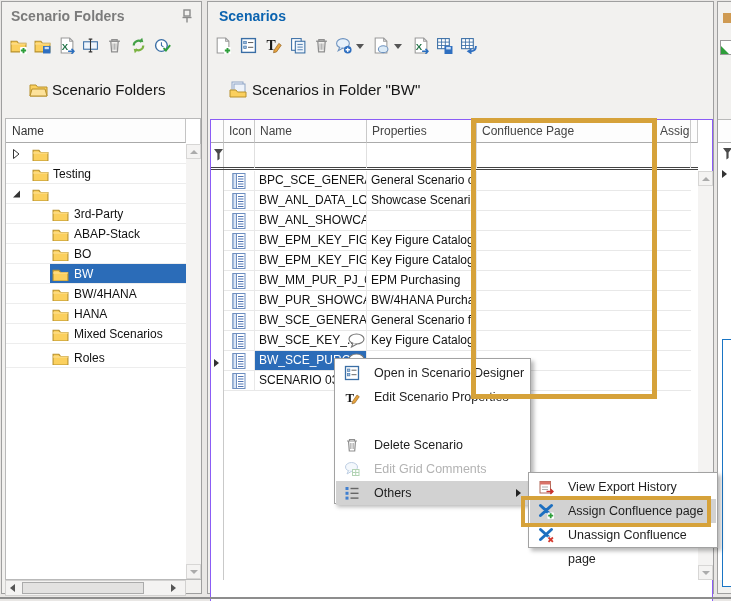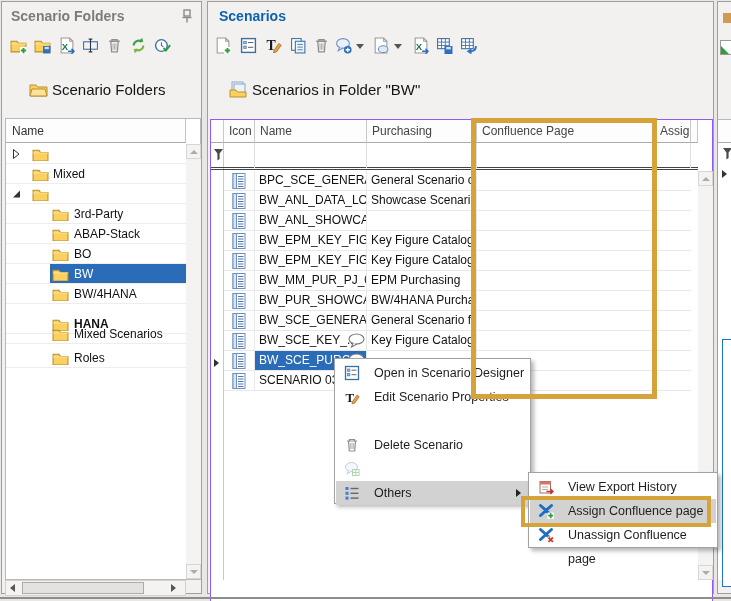--- a/index.html
+++ b/index.html
@@ -175,21 +175,21 @@
             <svg class="folder" style="left:26px" viewBox="0 0 16 14">
               <path d="M1 4h5.5l1.5 2H15v8H1z" fill="#fbd05e" stroke="#b8912c"></path>
               <path d="M1 6.5h14" stroke="#fde29a"></path>
             </svg>
           </div>
           <div class="tree-row" style="top: 45px;">
             <svg class="folder" style="left:26px" viewBox="0 0 16 14">
               <path d="M1 4h5.5l1.5 2H15v8H1z" fill="#fbd05e" stroke="#b8912c"></path>
               <path d="M1 6.5h14" stroke="#fde29a"></path>
             </svg>
-            <span class="lbl" style="left:47px">Mixed</span>
+            <span class="lbl" style="left:47px">Testing</span>
           </div>
           <div class="tree-row" style="top: 65px;">
             <svg class="tri" style="left:6px" width="9" height="10" viewBox="0 0 9 10">
               <path d="M8 1.5V8.5H1z" fill="#333"></path>
             </svg>
             <svg class="folder" style="left:26px" viewBox="0 0 16 14">
               <path d="M1 4h5.5l1.5 2H15v8H1z" fill="#fbd05e" stroke="#b8912c"></path>
               <path d="M1 6.5h14" stroke="#fde29a"></path>
             </svg>
           </div>
@@ -222,21 +222,21 @@
             </svg>
             <span class="lbl" style="left:68px">BW</span>
           </div>
           <div class="tree-row" style="top: 165px;">
             <svg class="folder" style="left:46px" viewBox="0 0 16 14">
               <path d="M1 4h5.5l1.5 2H15v8H1z" fill="#fbd05e" stroke="#b8912c"></path>
               <path d="M1 6.5h14" stroke="#fde29a"></path>
             </svg>
             <span class="lbl" style="left:68px">BW/4HANA</span>
           </div>
-          <div class="tree-row" style="top: 195px; font-weight: bold;">
+          <div class="tree-row" style="top: 185px;">
             <svg class="folder" style="left:46px" viewBox="0 0 16 14">
               <path d="M1 4h5.5l1.5 2H15v8H1z" fill="#fbd05e" stroke="#b8912c"></path>
               <path d="M1 6.5h14" stroke="#fde29a"></path>
             </svg>
             <span class="lbl" style="left:68px">HANA</span>
           </div>
           <div class="tree-row" style="top: 205px;">
             <svg class="folder" style="left:46px" viewBox="0 0 16 14">
               <path d="M1 4h5.5l1.5 2H15v8H1z" fill="#fbd05e" stroke="#b8912c"></path>
               <path d="M1 6.5h14" stroke="#fde29a"></path>
@@ -343,21 +343,21 @@
     <div id="table">
       <div class="gutter"></div>
       <svg class="filter-funnel" style="left:2px; top:28px;" viewBox="0 0 11 13">
         <path d="M1 1h9l-3.4 4.4V11l-2.2 1.6V5.4z" fill="#4a4a4a"></path>
       </svg>
       <span class="row-arrow" style="left:3px; top:239px;"></span>
       <div id="table-header">
           <div class="hcell" style="left:0;width:13px;"></div>
           <div class="hcell" style="left:13px;width:31px;">Icon</div>
           <div class="hcell" style="left:44px;width:112px;">Name</div>
-          <div class="hcell" style="left:156px;width:110px;">Purchasing</div>
+          <div class="hcell" style="left:156px;width:110px;">Properties</div>
           <div class="hcell" style="left:266px;width:178px;">Confluence Page</div>
           <div class="hcell" style="left:444px;width:36px;">Assig...</div>
           <div class="hcell" style="left:480px;width:7px;padding:0;"></div>
         </div>
       <div id="filter-row">
           <div class="fcell" style="left:13px;width:31px;"></div>
           <div class="fcell" style="left:44px;width:112px;"></div>
           <div class="fcell" style="left:156px;width:110px;"></div>
           <div class="fcell" style="left:266px;width:178px;"></div>
           <div class="fcell" style="left:444px;width:36px;"></div>
@@ -561,20 +561,21 @@
         </svg>
         <span class="mlbl">Delete Scenario</span>
       </div>
       <div class="mitem disabled" style="top: 98px;">
         <svg viewBox="0 0 16 16">
           <ellipse cx="7.5" cy="6" rx="6" ry="4.5" fill="#e8f1fa" stroke="#6d92bf"></ellipse>
           <path d="M4.5 9.5 3 13l4.5-2.7" fill="#e8f1fa" stroke="#6d92bf"></path>
           <rect x="8.5" y="8.5" width="6.5" height="6" fill="#fff" stroke="#57a05a"></rect>
           <path d="M8.5 11.5h6.5M11.7 8.5v6" stroke="#57a05a"></path>
         </svg>
+        <span class="mlbl">Edit Grid Comments</span>
       </div>
       <div class="mitem hl" style="top: 122px;">
         <svg viewBox="0 0 16 16">
           <rect x="1.5" y="2" width="3" height="3" fill="#3f7fd0"></rect>
           <path d="M6.5 3.5h8" stroke="#666" stroke-width="1.4"></path>
           <rect x="1.5" y="6.8" width="3" height="3" fill="#3f7fd0"></rect>
           <path d="M6.5 8.3h8" stroke="#666" stroke-width="1.4"></path>
           <rect x="1.5" y="11.6" width="3" height="3" fill="#3f7fd0"></rect>
           <path d="M6.5 13.1h8" stroke="#666" stroke-width="1.4"></path>
         </svg>

